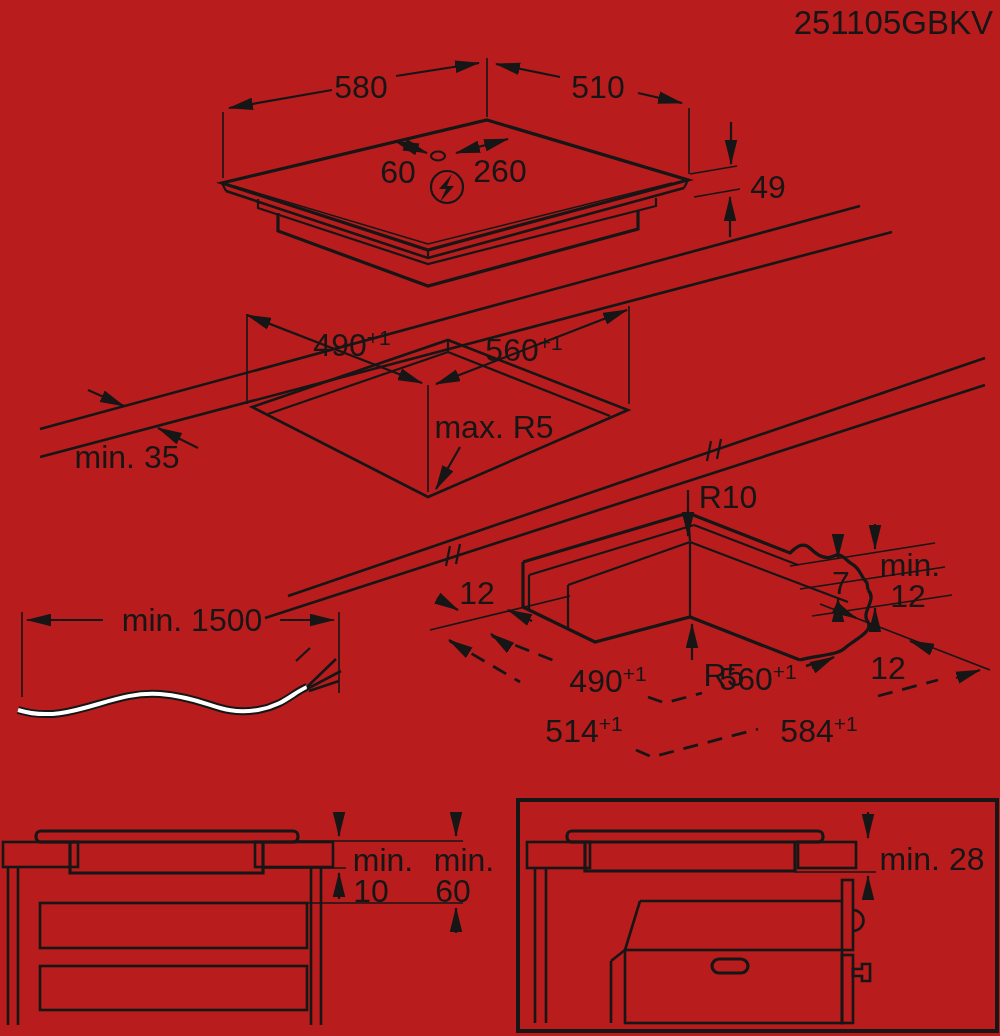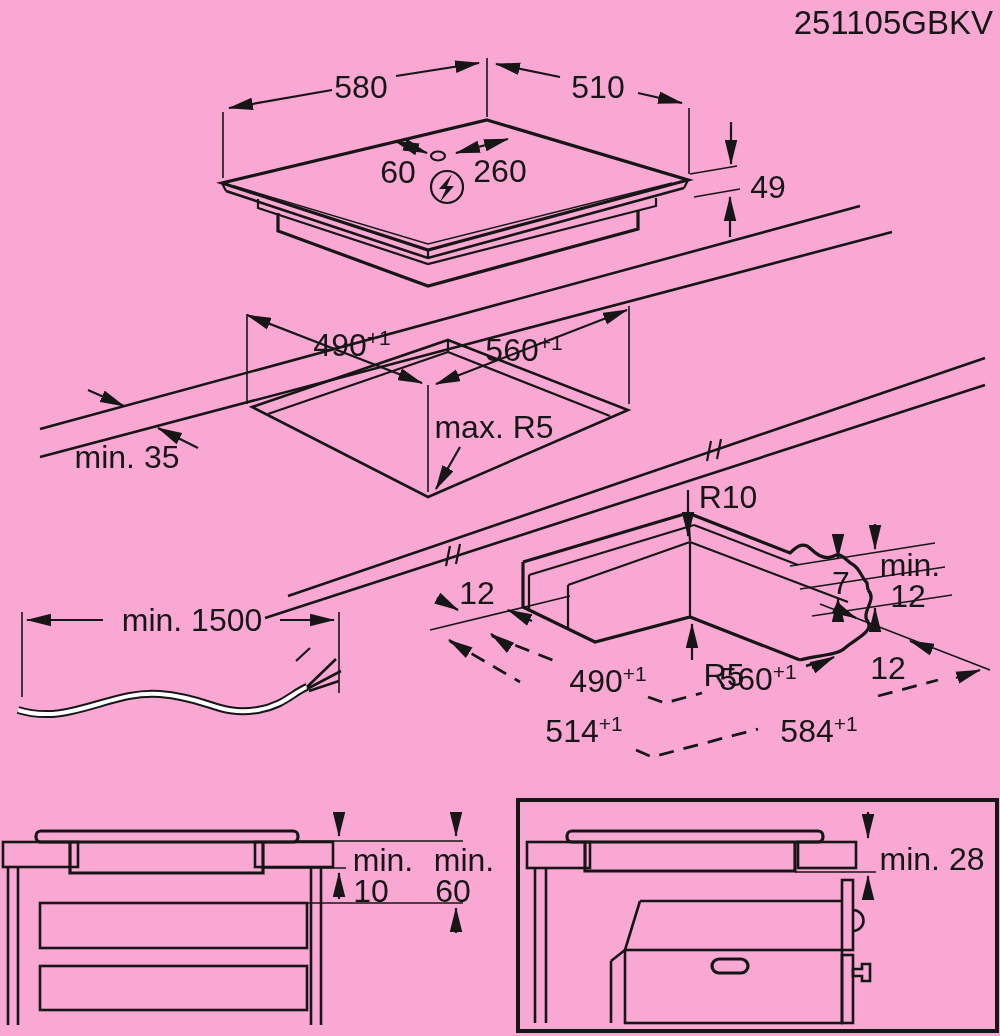--- a/index.html
+++ b/index.html
@@ -1,16 +1,16 @@
 <!DOCTYPE html>
 <html><head>
 <meta charset="utf-8">
 <style>
   html,body{margin:0;padding:0;background:#ffffff;}
-  .stage{position:relative;width:1000px;height:1036px;background:#f9a8d4;overflow:hidden;}
+  .stage{position:relative;width:1000px;height:1036px;background:#b91c1c;overflow:hidden;}
   svg{display:block;width:1000px;height:1036px;}
   text{font-family:"Liberation Sans","DejaVu Sans",sans-serif;fill:#161616;font-size:32px;}
   .t-title{font-size:33px;}
   .sup{font-size:21px;}
   path,line,rect,ellipse,circle{stroke:#161616;fill:none;}
   .w1{stroke-width:1.6px;}
   .w2{stroke-width:2.2px;}
   .w25{stroke-width:2.6px;}
   .w3{stroke-width:3.2px;}
   .w4{stroke-width:4px;}

